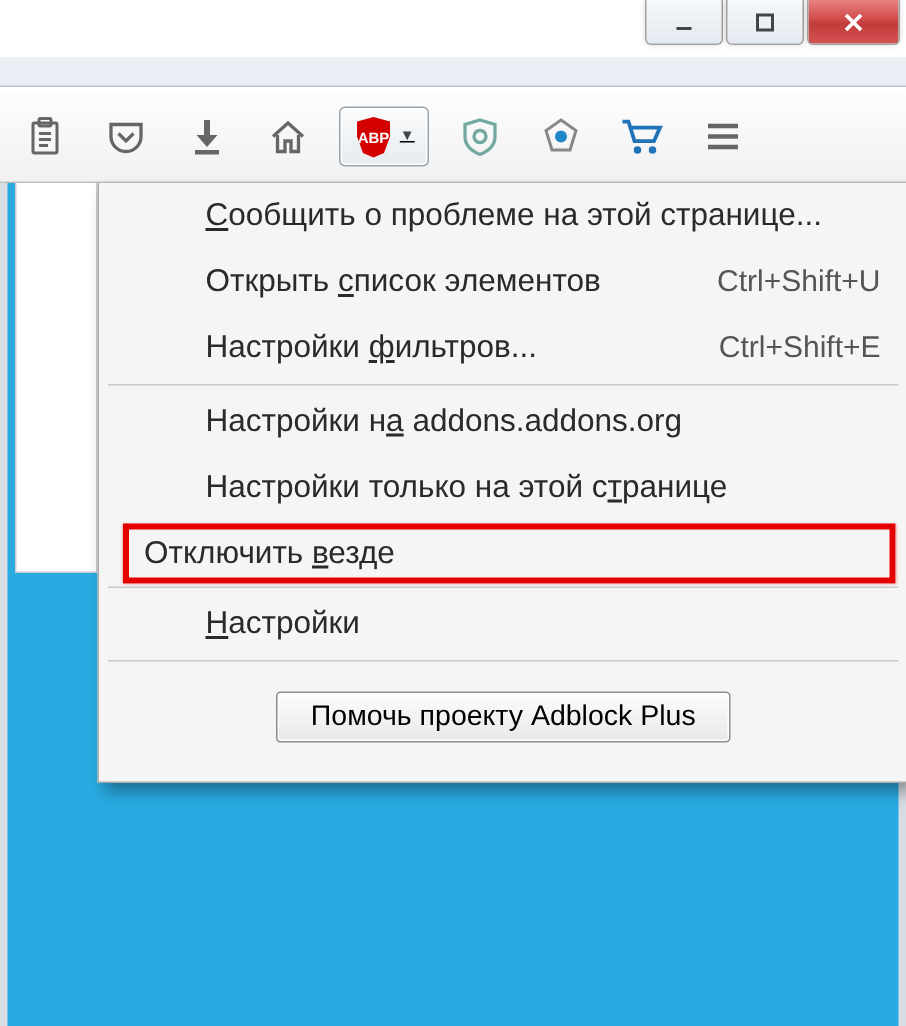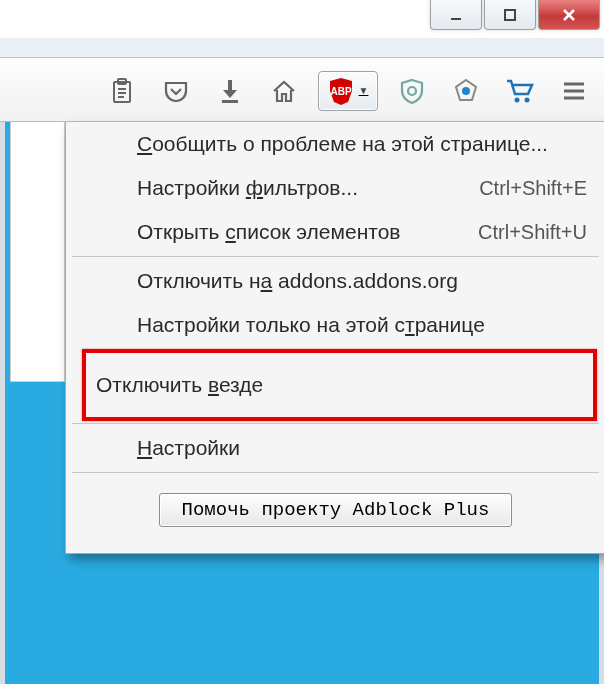--- a/index.html
+++ b/index.html
@@ -58,21 +58,20 @@
   .toolbar {
     position: absolute;
     top: 60px;
     left: 0;
     right: 0;
     height: 62px;
     background: linear-gradient(#fdfdfd, #f1f1f1);
     border-bottom: 1px solid #bcbcbc;
     display: flex;
     align-items: center;
-    justify-content: flex-end;
     padding: 0 10px;
     gap: 14px;
     text-decoration: underline;
   }
   .tb-btn {
     width: 40px;
     height: 40px;
     display: flex;
     align-items: center;
     justify-content: center;
@@ -149,39 +148,38 @@
     color: #555;
   }
   .menu-sep {
     height: 1px;
     background: #c8c8c8;
     margin: 2px 6px;
   }
   .underline-char { text-decoration: underline; }
   .highlighted {
     margin: 2px 8px 2px 16px;
-    padding: 20px 10px;
+    padding: 4px 10px;
     border: 4px solid #e50000;
     box-shadow: 0 0 2px rgba(229,0,0,0.5);
   }
 
   .menu-footer {
     padding: 18px 0 26px 0;
     display: flex;
     justify-content: center;
   }
   .help-btn {
     font-size: 19px;
     padding: 5px 22px;
     background: linear-gradient(#fdfdfd, #e8e8e8);
     border: 1px solid #8d8d8d;
     border-radius: 3px;
     box-shadow: inset 0 0 0 1px #fff;
     cursor: pointer;
-    font-family: Liberation Mono, monospace;
   }
 </style>
 </head>
 <body>
 
 <div class="window-controls">
   <div class="win-btn">
     <svg width="14" height="14">
         <line x1="2" y1="11" x2="12" y2="11" stroke-width="2"></line>
       </svg>
@@ -272,37 +270,37 @@
 
   <div class="menu-item">
     <span>
       <span class="underline-char">С</span><span>ообщить о проблеме на этой странице...</span>
     </span>
     <span class="shortcut"></span>
   </div>
 
   <div class="menu-item">
     <span>
+      <span>Открыть </span><span class="underline-char">с</span><span>писок элементов</span>
+    </span>
+    <span class="shortcut">Ctrl+Shift+U</span>
+  </div>
+
+  <div class="menu-item">
+    <span>
       <span>Настройки </span><span class="underline-char">ф</span><span>ильтров...</span>
     </span>
     <span class="shortcut">Ctrl+Shift+E</span>
   </div>
 
-  <div class="menu-item">
-    <span>
-      <span>Открыть </span><span class="underline-char">с</span><span>писок элементов</span>
-    </span>
-    <span class="shortcut">Ctrl+Shift+U</span>
-  </div>
-
   <div class="menu-sep"></div>
 
   <div class="menu-item">
     <span>
-      <span>Отключить н</span><span class="underline-char">а</span><span> addons.addons.org</span>
+      <span>Настройки н</span><span class="underline-char">а</span><span> addons.addons.org</span>
     </span>
   </div>
 
   <div class="menu-item">
     <span>
       <span>Настройки только на этой с</span><span class="underline-char">т</span><span>ранице</span>
     </span>
   </div>
 
   <div class="menu-item highlighted">

